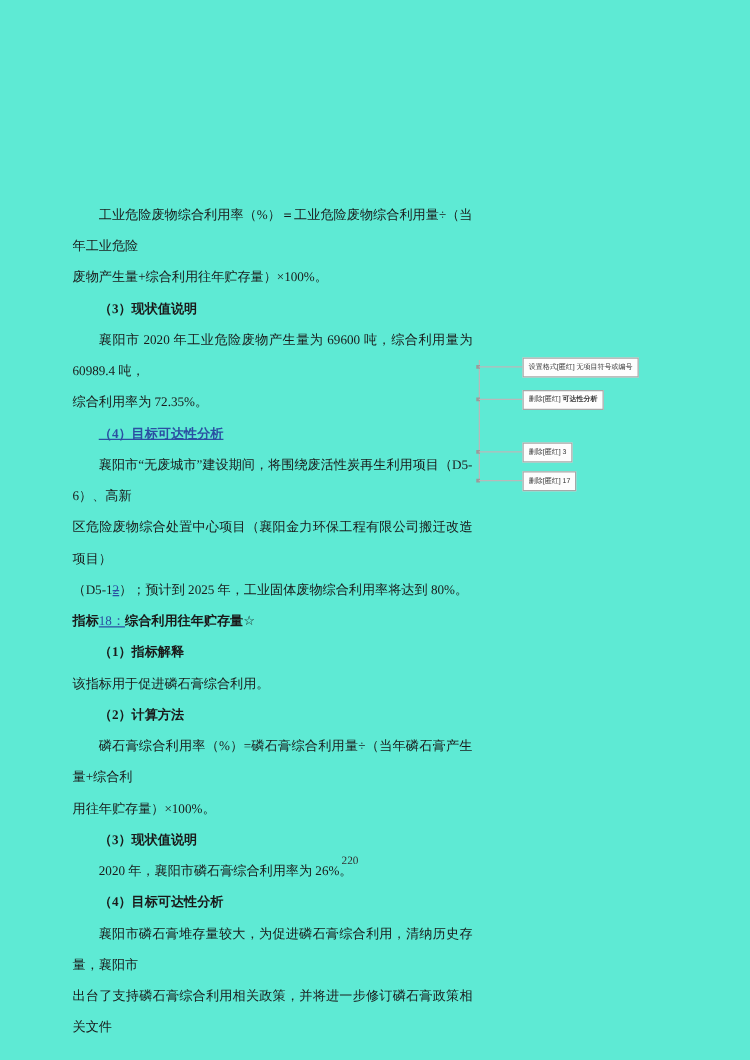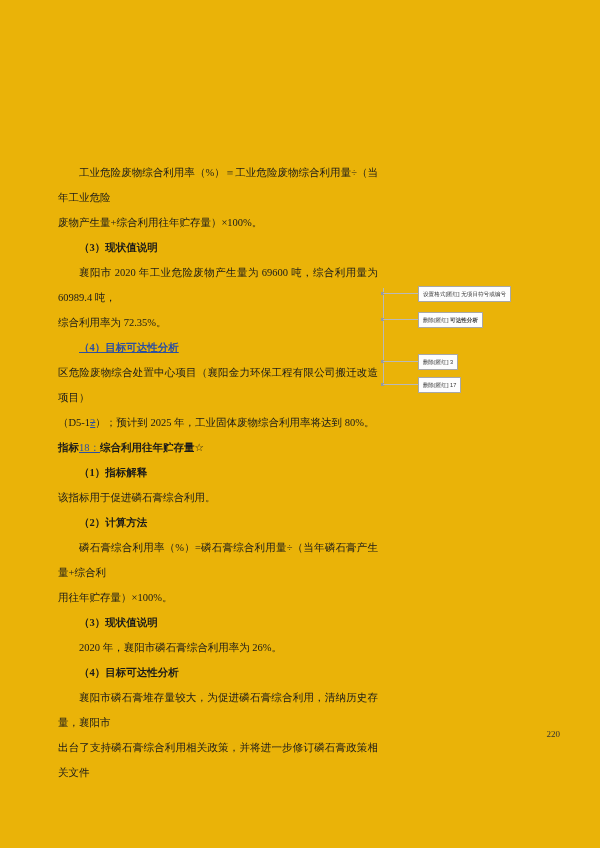--- a/index.html
+++ b/index.html
@@ -7,21 +7,21 @@
     padding: 0;
     background: #ffffff;
   }
   body {
     font-family: "Liberation Serif", "DejaVu Serif", serif;
   }
   .page {
     position: relative;
     width: 600px;
     height: 848px;
-    background: #eab308;
+    background: #5eead4;
     overflow: hidden;
   }
   
   .doc {
     position: absolute;
     left: 58px;
     top: 160px;
     width: 320px;
     font-size: 10.5px;
     line-height: 25px;
@@ -64,24 +64,23 @@
   }
   .star {
     font-weight: normal;
   }
   
   .page-number {
     position: absolute;
     left: 0;
     top: 683px;
     width: 560px;
-    text-align: right;
+    text-align: center;
     font-size: 9px;
     color: #333;
-    margin-top: 46px;
   }
   
   .callout {
     position: absolute;
     border: 1px solid #a8a8a8;
     background: #fdfdfd;
     color: #333;
     font-family: "Liberation Sans", sans-serif;
     font-size: 5.6px;
     line-height: 10px;
@@ -112,20 +111,21 @@
   <div class="doc">
 
     <p class="para indent">工业危险废物综合利用率（%）＝工业危险废物综合利用量÷（当年工业危险</p>
     <p class="para">废物产生量+综合利用往年贮存量）×100%。</p>
 
     <p class="heading">（3）现状值说明</p>
     <p class="para indent">襄阳市 2020 年工业危险废物产生量为 69600 吨，综合利用量为 60989.4 吨，</p>
     <p class="para">综合利用率为 72.35%。</p>
 
     <p class="rev-head">（4）目标可达性分析</p>
+    <p class="para indent">襄阳市“无废城市”建设期间，将围绕废活性炭再生利用项目（D5-6）、高新</p>
     <p class="para">区危险废物综合处置中心项目（襄阳金力环保工程有限公司搬迁改造项目）</p>
     <p class="para"><span>（D5-1</span><span class="strike">2</span><span>）；预计到 2025 年，工业固体废物综合利用率将达到 80%。</span></p>
 
     <p class="indicator-line"><span>指标</span><span class="rev-ins">18：</span><span>综合利用往年贮存量</span><span class="star">☆</span></p>
 
     <p class="heading">（1）指标解释</p>
     <p class="para">该指标用于促进磷石膏综合利用。</p>
 
     <p class="heading">（2）计算方法</p>
     <p class="para indent">磷石膏综合利用率（%）=磷石膏综合利用量÷（当年磷石膏产生量+综合利</p>

